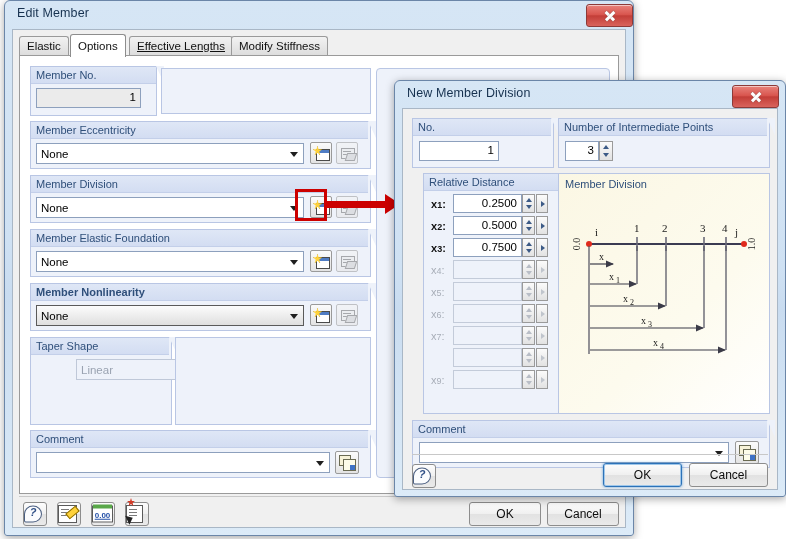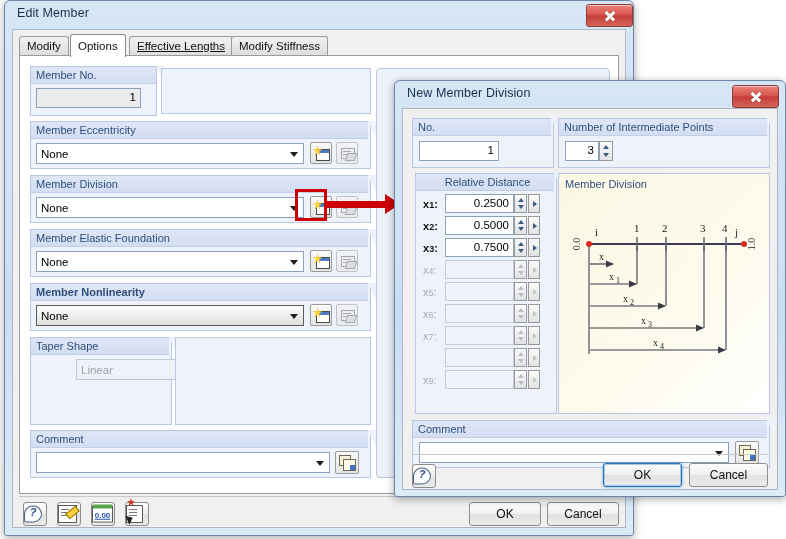--- a/index.html
+++ b/index.html
@@ -258,21 +258,21 @@
 <div class="root">
 
   <div class="win" style="left:4px;top:0;width:628px;height:534px;">
     <div class="win-title">Edit Member</div>
     <div class="btn-close" style="left:581px;top:3px;"></div>
 
     <div class="win-body" style="left:7px;top:28px;width:612px;height:497px;">
 
       <div class="tabstrip" style="left:6px;top:4px;width:560px;">
         <div class="tab" style="left:0;">
-          <span>Modify</span>
+          <span>Elastic</span>
         </div>
         <div class="tab active" style="left:51px;">
           <span>Options</span>
         </div>
         <div class="tab" style="left:110px;text-decoration:underline;">
           <span>Effective Lengths</span>
         </div>
         <div class="tab" style="left:212px;">
           <span>Modify Stiffness</span>
         </div>
@@ -445,21 +445,21 @@
         <div class="grp-hdr" style="width:203px;">Number of Intermediate Points</div>
         <div class="txt" style="left:6px;top:22px;width:34px;height:20px;">
           <span>3</span>
         </div>
         <div class="spin" style="left:40px;top:22px;height:20px;width:14px;">
           <span class="up"></span>
           <span class="dn"></span>
         </div>
       </div>
 
-      <div class="grp" style="left:12px;top:64px;width:140px;height:239px;text-align:center;">
+      <div class="grp" style="left:20px;top:64px;width:140px;height:239px;">
         <div class="grp-hdr" style="width:133px;">Relative Distance</div>
 
         <div class="rowlbl" style="left:7px;top:24px;">
           <span>x</span><i>1</i>:
         </div>
         <div class="txt" style="left:29px;top:20px;width:69px;height:19px;">
           <span>0.2500</span>
         </div>
         <div class="spin" style="left:98px;top:20px;height:19px;">
           <span class="up"></span>

